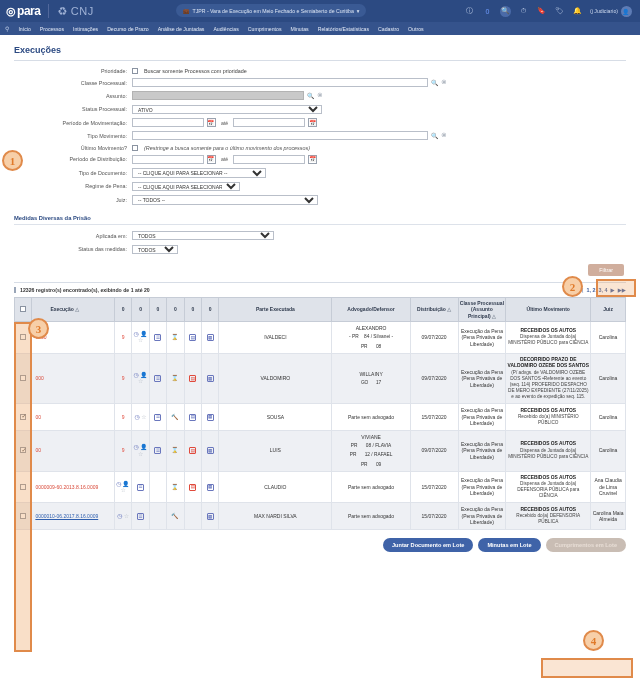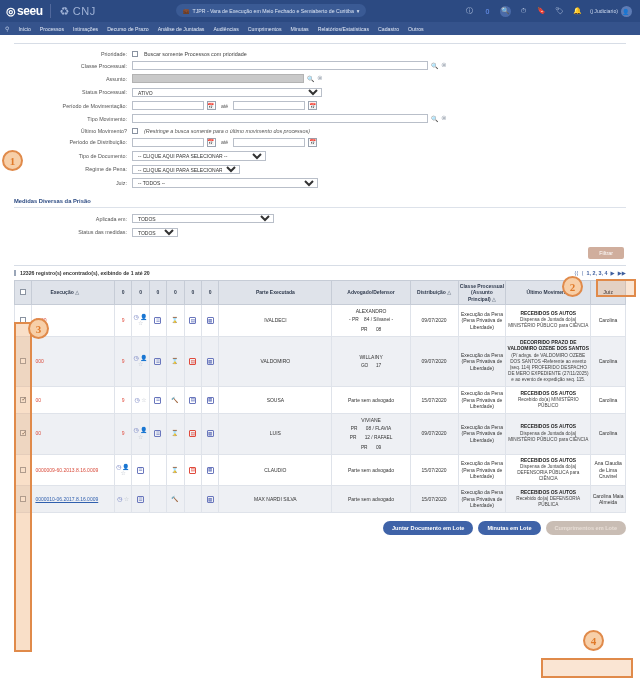--- a/index.html
+++ b/index.html
@@ -109,21 +109,21 @@
   .root{position:relative;width:640px;height:686px;}
 </style>
 </head>
 <body>
 
 <div class="root">
 
   <div class="topbar">
     <div class="logo">
       <span class="logo-mark">◎</span>
-      <span>seeu</span>
+      <span>para</span>
     </div>
     <div class="divider-v"></div>
     <div class="cnj">
       <span>♻</span>
       <span>CNJ</span>
     </div>
 
     <div class="unit-pill">
       <span>💼</span>
       <span>TJPR - Vara de Execução em Meio Fechado e Semiaberto de Curitiba</span>
@@ -154,20 +154,21 @@
     <a href="#">Análise de Juntadas</a>
     <a href="#">Audiências</a>
     <a href="#">Cumprimentos</a>
     <a href="#">Minutas</a>
     <a href="#">Relatórios/Estatísticas</a>
     <a href="#">Cadastro</a>
     <a href="#">Outros</a>
   </div>
 
   <div class="page">
+    <div class="page-title">Execuções</div>
     <div class="hr"></div>
 
     <div>
 
       <div class="frow">
         <div class="flabel">Prioridade:</div>
         <div class="fctl">
           <span class="cbx"></span>
           <span class="chk-text">Buscar somente Processos com prioridade</span>
         </div>

